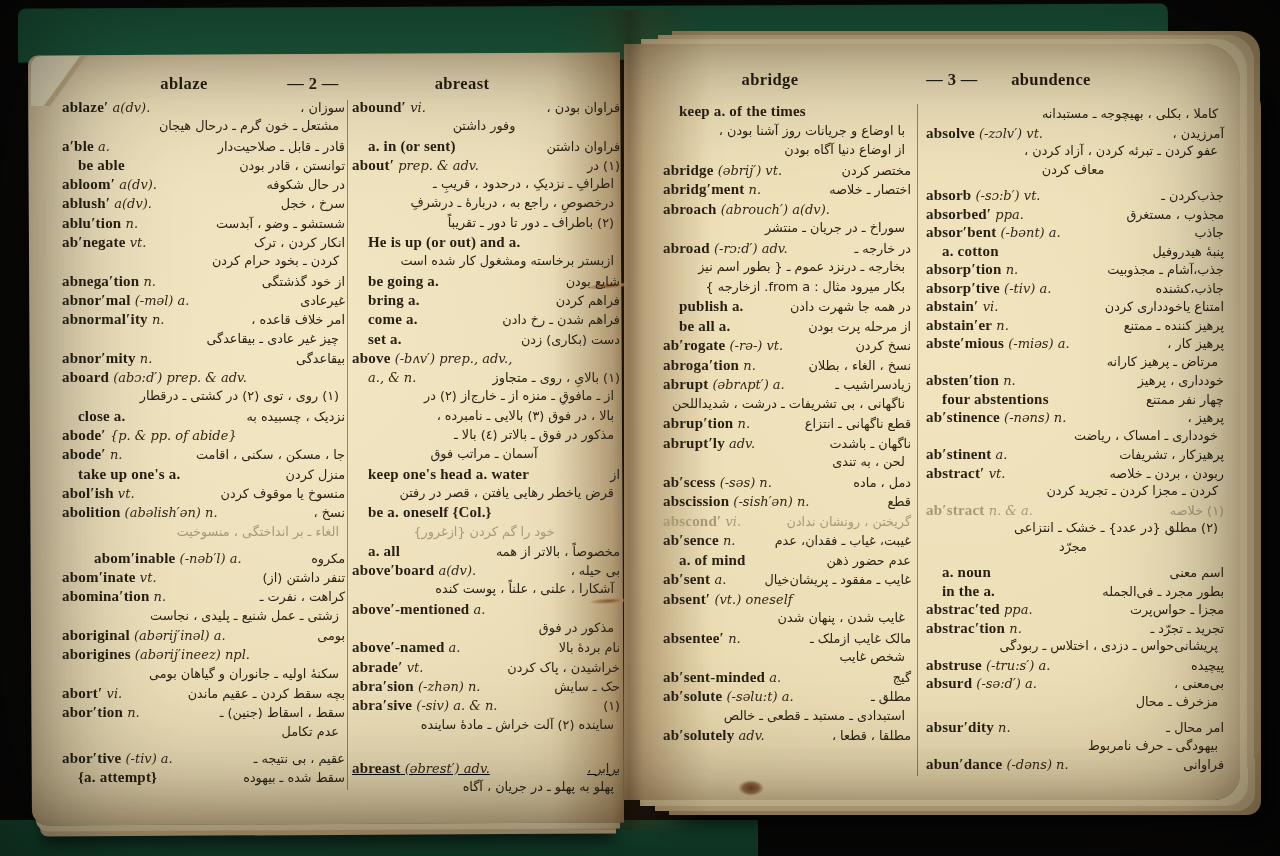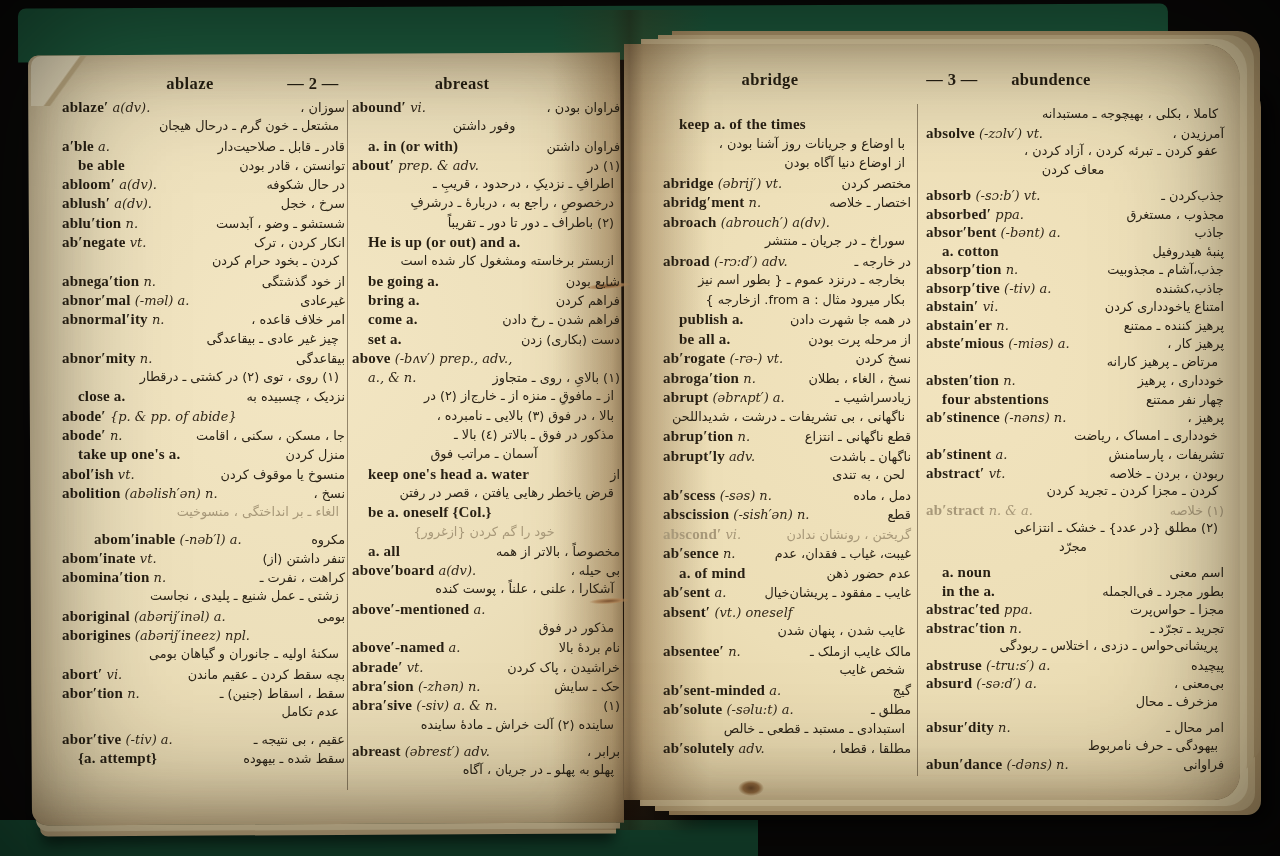--- a/index.html
+++ b/index.html
@@ -71,21 +71,21 @@
 <body>
 
 <div class="scene">
   <div class="cover-top"></div>
   <div class="cover-bottom"></div>
 
   <div class="page page-left"></div>
   <div class="page page-right"></div>
   <div class="fold"></div>
 
-  <div class="hdr" style="left:130px;top:74px;width:120px;">ablaze</div>
+  <div class="hdr" style="left:124px;top:74px;width:120px;">ablaze</div>
   <div class="hdr" style="left:273px;top:74px;width:80px;">— 2 —</div>
   <div class="hdr" style="left:402px;top:74px;width:120px;">abreast</div>
   <div class="hdr" style="left:710px;top:70px;width:120px;">abridge</div>
   <div class="hdr" style="left:912px;top:70px;width:80px;">— 3 —</div>
   <div class="hdr" style="left:990px;top:70px;width:122px;">abundence</div>
 
   <div class="rule" style="left:347px;top:100px;height:690px;"></div>
   <div class="rule" style="left:917px;top:104px;height:672px;"></div>
 
   <div class="col" style="left:62px;top:99px;width:283px;--lh:19.3px;">
@@ -135,20 +135,23 @@
         <span class="en">abnormal′ity<span class="gram"> n.</span></span>
         <span class="fa" dir="rtl">امر خلاف قاعده ،</span>
       </div>
       <div class="line cont">
         <span class="fa" dir="rtl">چیز غیر عادی ـ بیقاعدگی</span>
       </div>
       <div class="line">
         <span class="en">abnor′mity<span class="gram"> n.</span></span>
         <span class="fa" dir="rtl">بیقاعدگی</span>
       </div>
+      <div class="line">
+        <span class="en">aboard<span class="gram"> (abɔ:d′) prep. &amp; adv.</span></span>
+      </div>
       <div class="line cont">
         <span class="fa" dir="rtl">(۱) روی ، توی (۲) در کشتی ـ درقطار</span>
       </div>
       <div class="line sub">
         <span class="en">close a.</span>
         <span class="fa" dir="rtl">نزدیک ، چسبیده به</span>
       </div>
       <div class="line">
         <span class="en">abode′<span class="gram"> {p. &amp; pp. of abide}</span></span>
       </div>
@@ -218,21 +221,21 @@
     </div>
   <div class="col" style="left:352px;top:99px;width:268px;--lh:19.3px;">
       <div class="line">
         <span class="en">abound′<span class="gram"> vi.</span></span>
         <span class="fa" dir="rtl">فراوان بودن ،</span>
       </div>
       <div class="line cont ctr">
         <span class="fa" dir="rtl">وفور داشتن</span>
       </div>
       <div class="line sub">
-        <span class="en">a. in (or with)</span>
+        <span class="en">a. in (or sent)</span>
         <span class="fa" dir="rtl">فراوان داشتن</span>
       </div>
       <div class="line">
         <span class="en">about′<span class="gram"> prep. &amp; adv.</span></span>
         <span class="fa" dir="rtl">(۱) در</span>
       </div>
       <div class="line cont">
         <span class="fa" dir="rtl">اطرافِ ـ نزدیکِ ، درحدود ، قریبِ ـ</span>
       </div>
       <div class="line cont">
@@ -324,29 +327,29 @@
         <span class="en">abra′sion<span class="gram"> (-zhən) n.</span></span>
         <span class="fa" dir="rtl">حک ـ سایش</span>
       </div>
       <div class="line">
         <span class="en">abra′sive<span class="gram"> (-siv) a. &amp; n.</span></span>
         <span class="fa" dir="rtl">(۱)</span>
       </div>
       <div class="line cont">
         <span class="fa" dir="rtl">ساینده (۲) آلت خراش ـ مادهٔ ساینده</span>
       </div>
-      <div class="line" style="margin-top: 7px;">
+      <div class="line" style="margin-top: 24px; text-decoration: underline;">
         <span class="en">abreast<span class="gram"> (əbrest′) adv.</span></span>
         <span class="fa" dir="rtl">برابر ،</span>
       </div>
       <div class="line cont">
         <span class="fa" dir="rtl">پهلو به پهلو ـ در جریان ، آگاه</span>
       </div>
     </div>
-  <div class="col" style="left:663px;top:116px;width:248px;--lh:19.5px;">
+  <div class="col" style="left:663px;top:103px;width:248px;--lh:19.5px;">
       <div class="line sub">
         <span class="en">keep a. of the times</span>
       </div>
       <div class="line cont">
         <span class="fa" dir="rtl">با اوضاع و جریانات روز آشنا بودن ،</span>
       </div>
       <div class="line cont">
         <span class="fa" dir="rtl">از اوضاع دنیا آگاه بودن</span>
       </div>
       <div class="line">
@@ -523,21 +526,21 @@
       </div>
       <div class="line">
         <span class="en">ab′stinence<span class="gram"> (-nəns) n.</span></span>
         <span class="fa" dir="rtl">پرهیز ،</span>
       </div>
       <div class="line cont">
         <span class="fa" dir="rtl">خودداری ـ امساک ، ریاضت</span>
       </div>
       <div class="line">
         <span class="en">ab′stinent<span class="gram"> a.</span></span>
-        <span class="fa" dir="rtl">تشریفات ، پارسامنش</span>
+        <span class="fa" dir="rtl">پرهیزکار ، تشریفات</span>
       </div>
       <div class="line">
         <span class="en">abstract′<span class="gram"> vt.</span></span>
         <span class="fa" dir="rtl">ربودن ، بردن ـ خلاصه</span>
       </div>
       <div class="line cont">
         <span class="fa" dir="rtl">کردن ـ مجزا کردن ـ تجرید کردن</span>
       </div>
       <div class="line faded">
         <span class="en">ab′stract<span class="gram"> n. &amp; a.</span></span>

